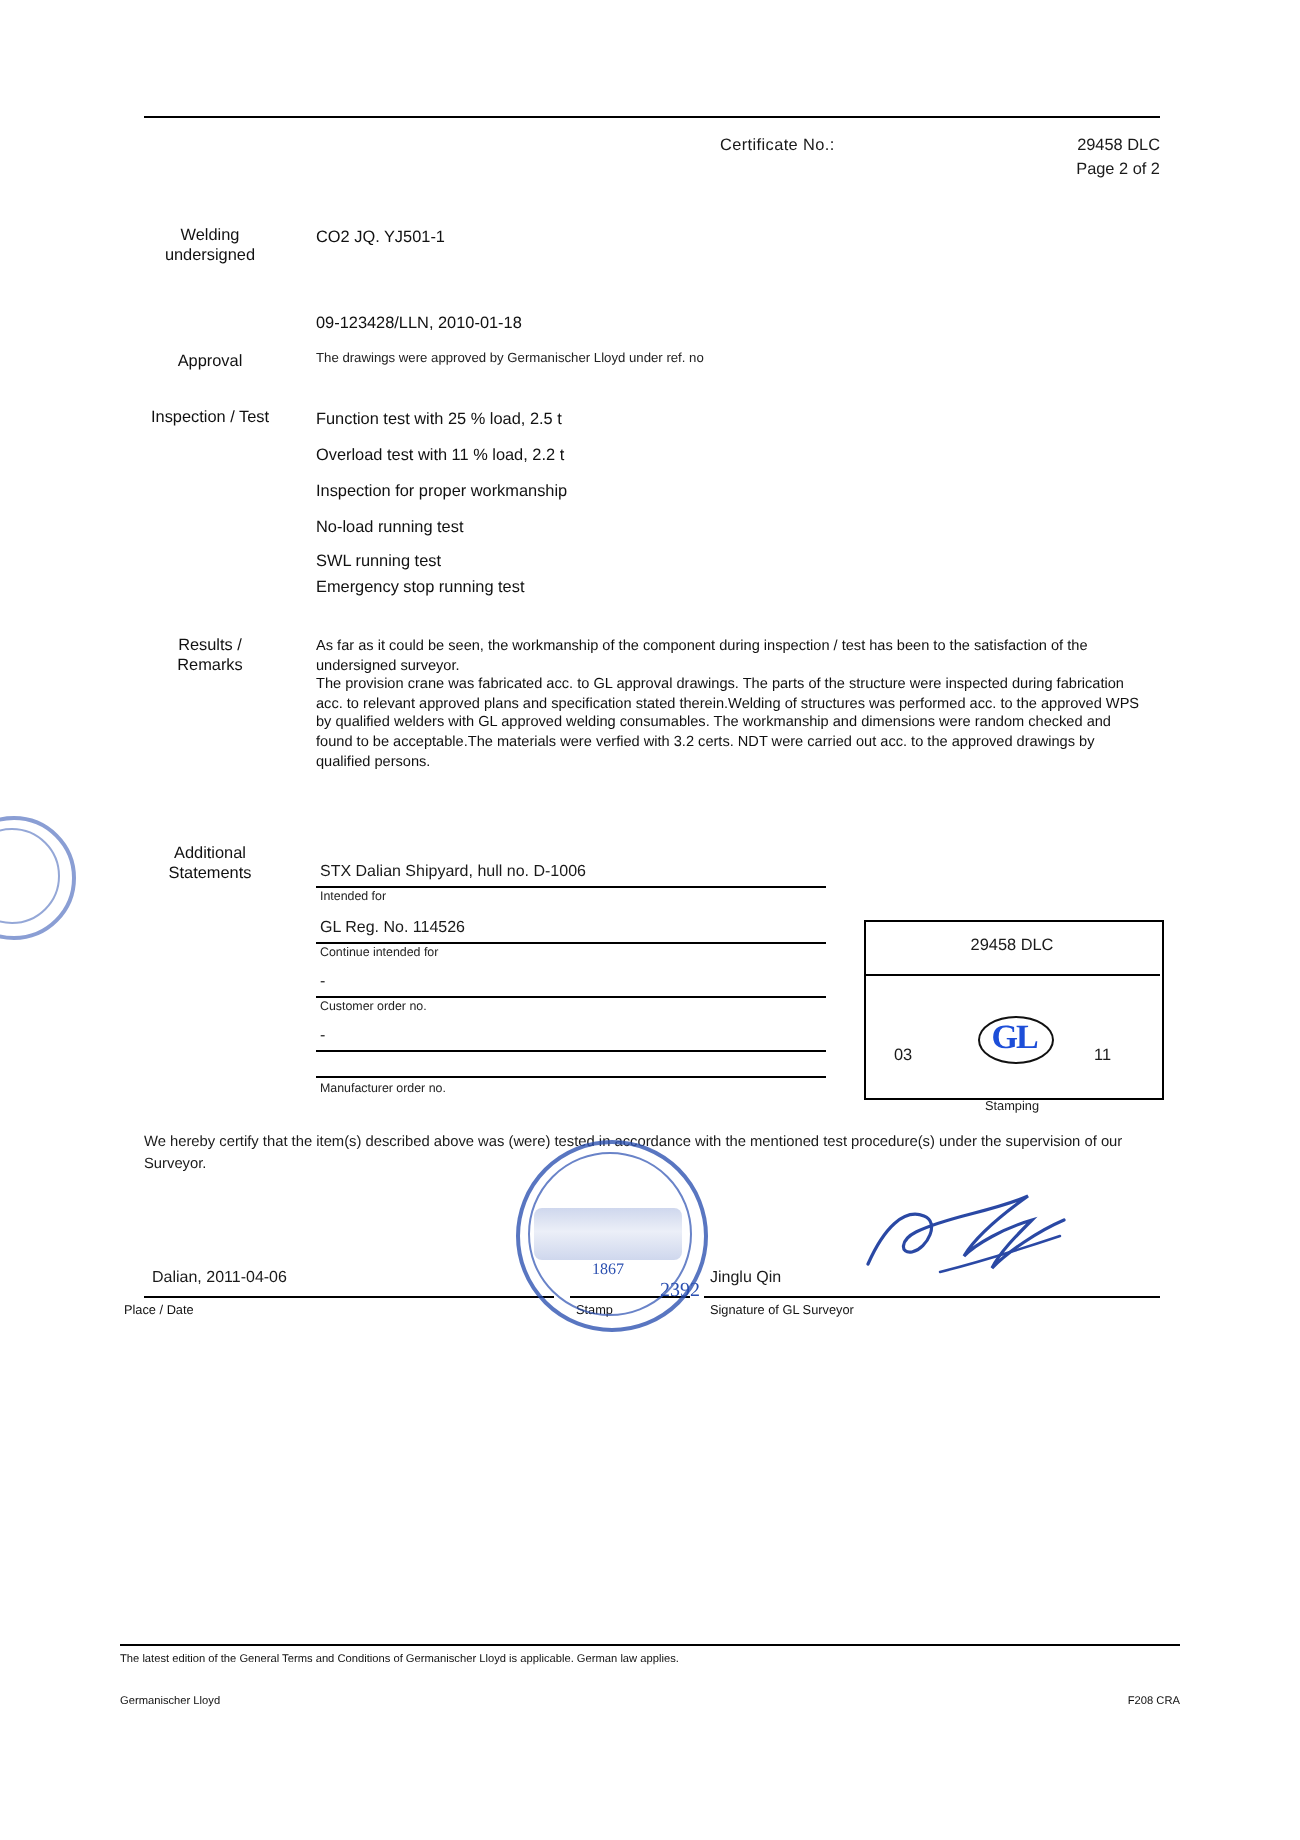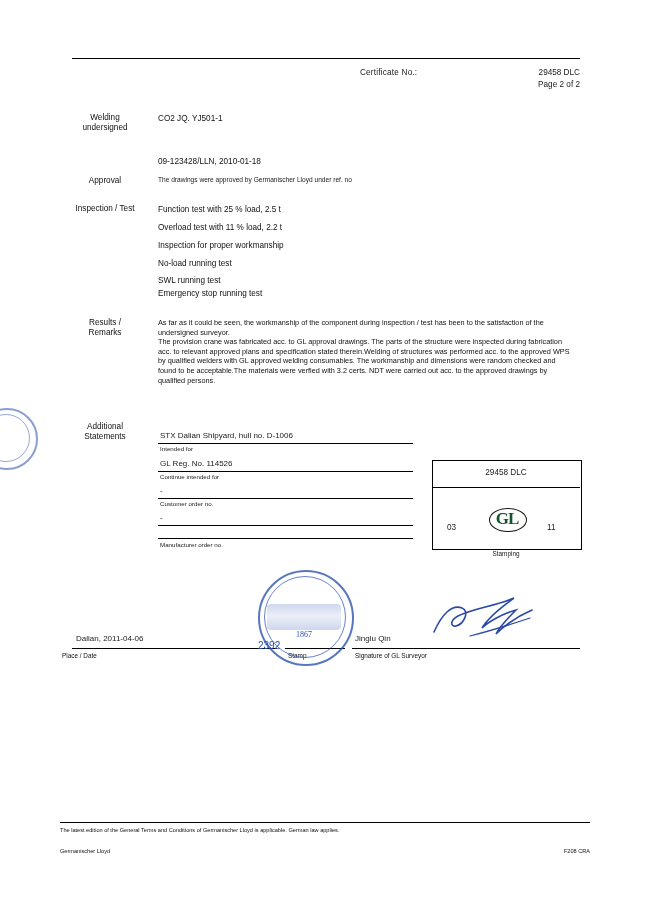--- a/index.html
+++ b/index.html
@@ -134,21 +134,21 @@
   }
   .gl-logo {
     position: absolute;
     left: 483px; top: 506px;
     width: 48px; height: 30px;
     font-family: "Liberation Serif", serif;
     font-size: 19px;
     font-weight: bold;
     letter-spacing: -1px;
     text-align: center;
-    color: #14532d;
+    color: #1d4ed8;
   }
   .gl-logo .oval {
     position: absolute;
     left: 6px; top: 2px;
     width: 36px; height: 22px;
     border: 1.4px solid #111;
     border-radius: 50%;
   }
   .gl-logo .letters {
     position: absolute;
@@ -258,24 +258,24 @@
     position: absolute;
     left: 0; top: 60px; width: 92px;
     text-align: center;
     font-size: 8px;
     color: #2a4fb0;
     font-family: "Liberation Serif", serif;
   }
   .round-stamp .num {
     position: absolute;
     left: 0; top: 70px; width: 92px;
-    text-align: left;
+    text-align: right;
     font-size: 10px;
     color: #2a4fb0;
-    font-family: Liberation Sans, sans-serif;
+    font-family: Liberation Serif, serif;
   }
   .edge-stamp {
     position: absolute;
     left: -24px; top: 408px;
     width: 58px; height: 58px;
     border: 2px solid #2a4fb0;
     border-radius: 50%;
     opacity: .55;
   }
   .edge-stamp2 {
@@ -353,20 +353,21 @@
   <div class="stamp-box-cert">29458 DLC</div>
   <div class="stamp-box-inner-line"></div>
   <div class="stamp-month">03</div>
   <div class="stamp-year">11</div>
   <div class="gl-logo">
     <div class="oval"></div>
     <div class="letters">GL</div>
   </div>
   <div class="stamping-caption">Stamping</div>
 
+  <div class="certify">We hereby certify that the item(s) described above was (were) tested in accordance with the mentioned test procedure(s) under the supervision of our Surveyor.</div>
 
   <div class="place-date">Dalian, 2011-04-06</div>
   <div class="sig-rule a"></div>
   <div class="sig-rule b"></div>
   <div class="sig-rule c"></div>
   <div class="cap" style="left:62px;">Place / Date</div>
   <div class="cap" style="left:288px;">Stamp</div>
   <div class="cap" style="left:355px;">Signature of GL Surveyor</div>
   <div class="surveyor-name">Jinglu Qin</div>
 

